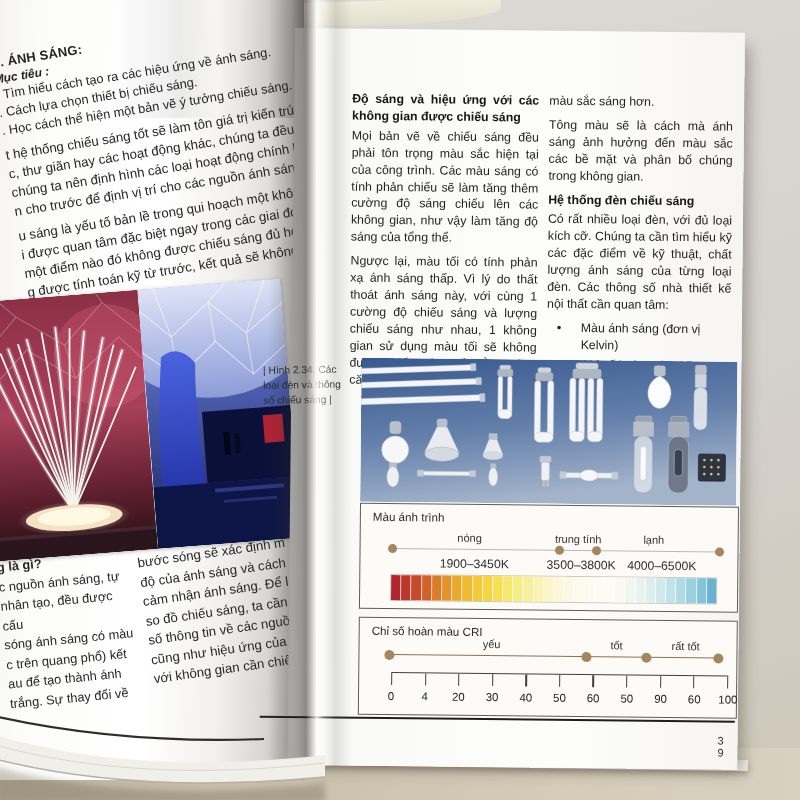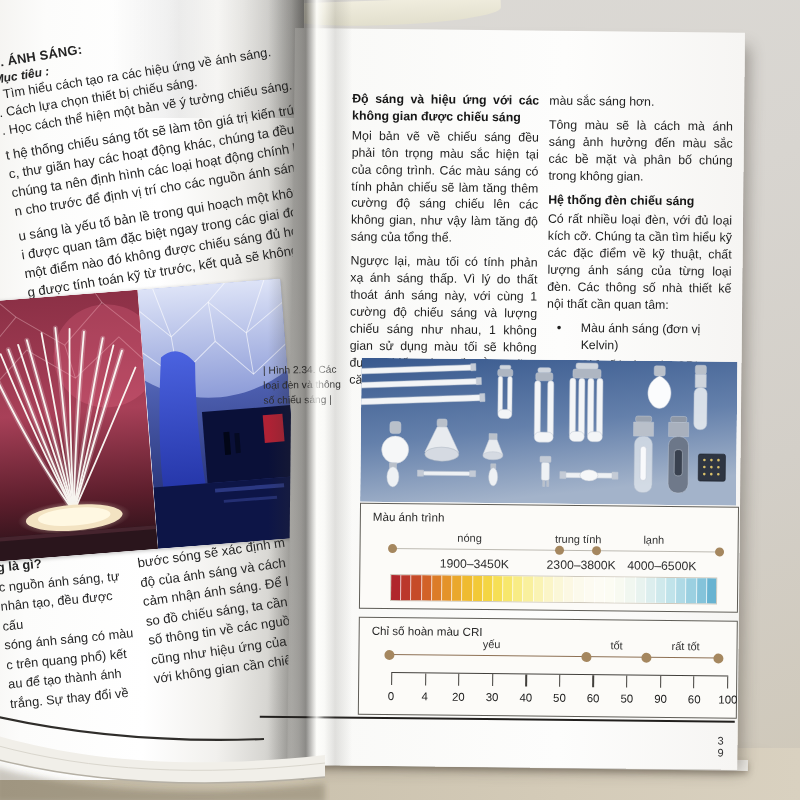--- a/index.html
+++ b/index.html
@@ -364,21 +364,21 @@
       <div class="scalewrap">
         <div class="scaleline"></div>
         <span class="dot" style="left:.6%"></span>
         <span class="dot" style="left:51.5%"></span>
         <span class="dot" style="left:62.5%"></span>
         <span class="dot" style="left:100%"></span>
         <span class="zlabel" style="left:24%">nóng</span>
         <span class="zlabel" style="left:57%">trung tính</span>
         <span class="zlabel" style="left:80%">lạnh</span>
         <span class="rng" style="left:25.5%">1900–3450K</span>
-        <span class="rng" style="left:58%">2300–3800K</span>
+        <span class="rng" style="left:58%">3500–3800K</span>
         <span class="rng" style="left:82.5%">4000–6500K</span>
       </div>
       <div class="kbar">
           <span class="kcell" style="background: rgb(176, 38, 44);"></span>
           <span class="kcell" style="background: rgb(187, 55, 43);"></span>
           <span class="kcell" style="background: rgb(198, 75, 41);"></span>
           <span class="kcell" style="background: rgb(210, 98, 40);"></span>
           <span class="kcell" style="background: rgb(220, 124, 40);"></span>
           <span class="kcell" style="background: rgb(228, 147, 42);"></span>
           <span class="kcell" style="background: rgb(234, 168, 44);"></span>

